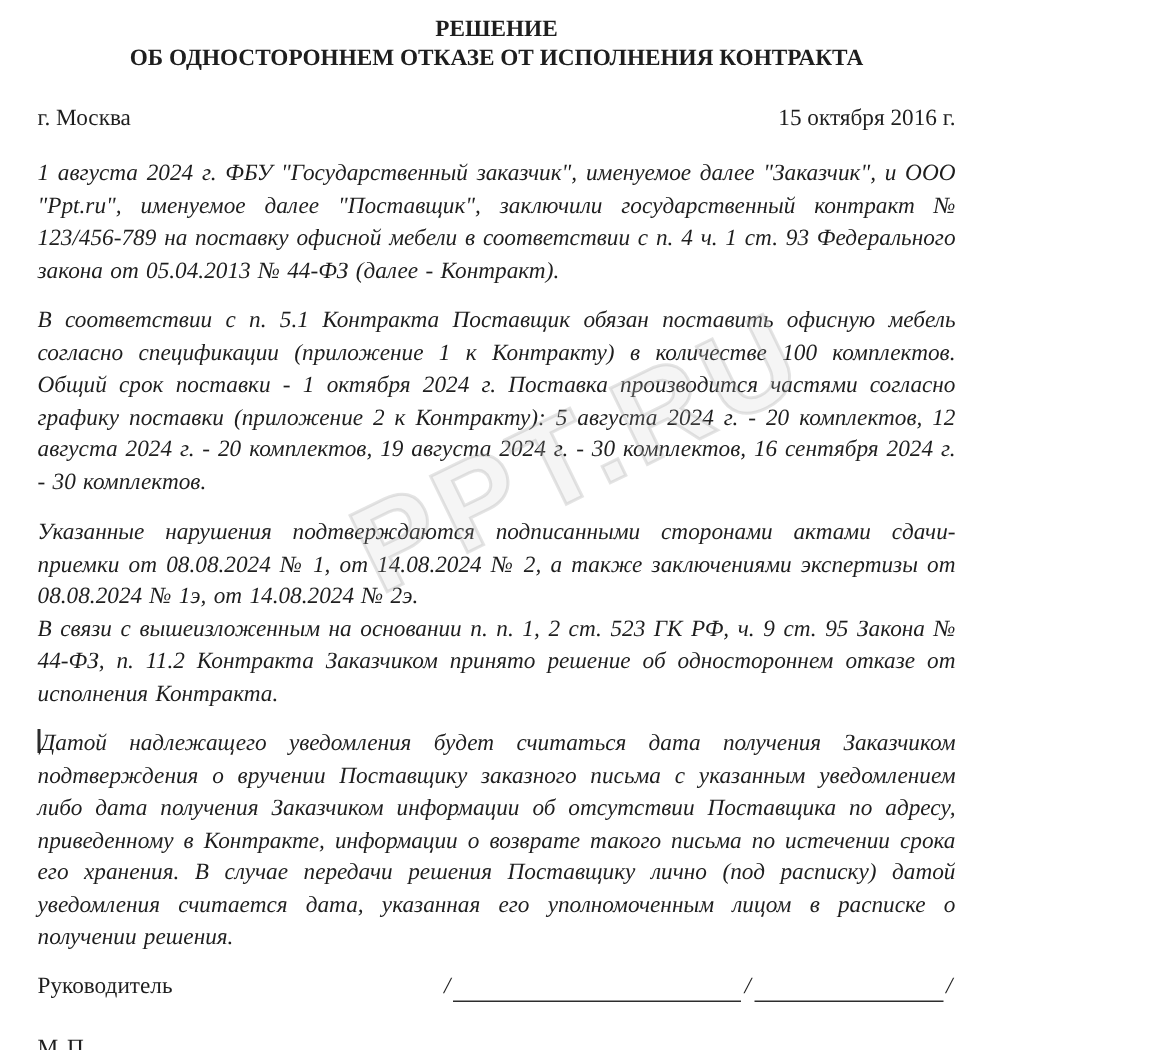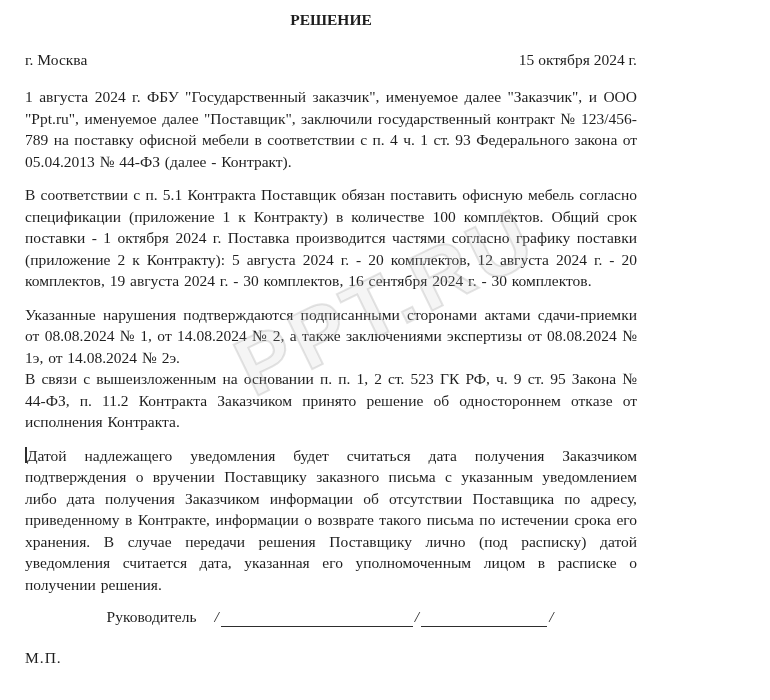--- a/index.html
+++ b/index.html
@@ -31,35 +31,36 @@
     justify-content: space-between;
     align-items: flex-end;
     margin: 21px 0 16px 0;
     line-height: 20px;
   }
   .body-text p {
     margin: 0 0 12px 0;
     text-align: justify;
     line-height: 21.5px;
     word-spacing: 1px;
+    font-style: italic;
   }
   .body-text p.tight {
     margin-bottom: 0;
   }
   .caret {
     display: inline-block;
     width: 2px;
     height: 16px;
     background: #2d2d2d;
     vertical-align: -2px;
     margin-right: 0px;
   }
   .sig-row {
     display: flex;
-    justify-content: center;
+    justify-content: space-between;
     align-items: flex-end;
     margin-top: 10px;
     line-height: 20px;
     gap: 16px;
   }
   .sig-fields {
     display: flex;
     align-items: flex-end;
   }
   .slash {
@@ -95,25 +96,26 @@
     white-space: nowrap;
   }
 </style>
 </head>
 <body>
 
 <div class="page">
 
   <div class="doc-title">
     <div>РЕШЕНИЕ</div>
+    <div>ОБ ОДНОСТОРОННЕМ ОТКАЗЕ ОТ ИСПОЛНЕНИЯ КОНТРАКТА</div>
   </div>
 
   <div class="meta-row">
     <span>г. Москва</span>
-    <span>15 октября 2024 г.</span>
+    <span>15 октября 2016 г.</span>
   </div>
 
   <div class="body-text">
     <p><span>1 августа 2024 г. ФБУ "Государственный заказчик", именуемое далее "Заказчик", и ООО "Ppt.ru", именуемое далее "Поставщик", заключили государственный контракт № 123/456-789 на поставку офисной мебели в соответствии с п. 4 ч. 1 ст. 93 Федерального закона от 05.04.2013 № 44-ФЗ (далее - Контракт).</span></p>
     <p><span>В соответствии с п. 5.1 Контракта Поставщик обязан поставить офисную мебель согласно спецификации (приложение 1 к Контракту) в количестве 100 комплектов. Общий срок поставки - 1 октября 2024 г. Поставка производится частями согласно графику поставки (приложение 2 к Контракту): 5 августа 2024 г. - 20 комплектов, 12 августа 2024 г. - 20 комплектов, 19 августа 2024 г. - 30 комплектов, 16 сентября 2024 г. - 30 комплектов.</span></p>
     <p class="tight"><span>Указанные нарушения подтверждаются подписанными сторонами актами сдачи-приемки от 08.08.2024 № 1, от 14.08.2024 № 2, а также заключениями экспертизы от 08.08.2024 № 1э, от 14.08.2024 № 2э.</span></p>
     <p><span>В связи с вышеизложенным на основании п. п. 1, 2 ст. 523 ГК РФ, ч. 9 ст. 95 Закона № 44-ФЗ, п. 11.2 Контракта Заказчиком принято решение об одностороннем отказе от исполнения Контракта.</span></p>
     <p><span class="caret"></span><span>Датой надлежащего уведомления будет считаться дата получения Заказчиком подтверждения о вручении Поставщику заказного письма с указанным уведомлением либо дата получения Заказчиком информации об отсутствии Поставщика по адресу, приведенному в Контракте, информации о возврате такого письма по истечении срока его хранения. В случае передачи решения Поставщику лично (под расписку) датой уведомления считается дата, указанная его уполномоченным лицом в расписке о получении решения.</span></p>
   </div>
 

